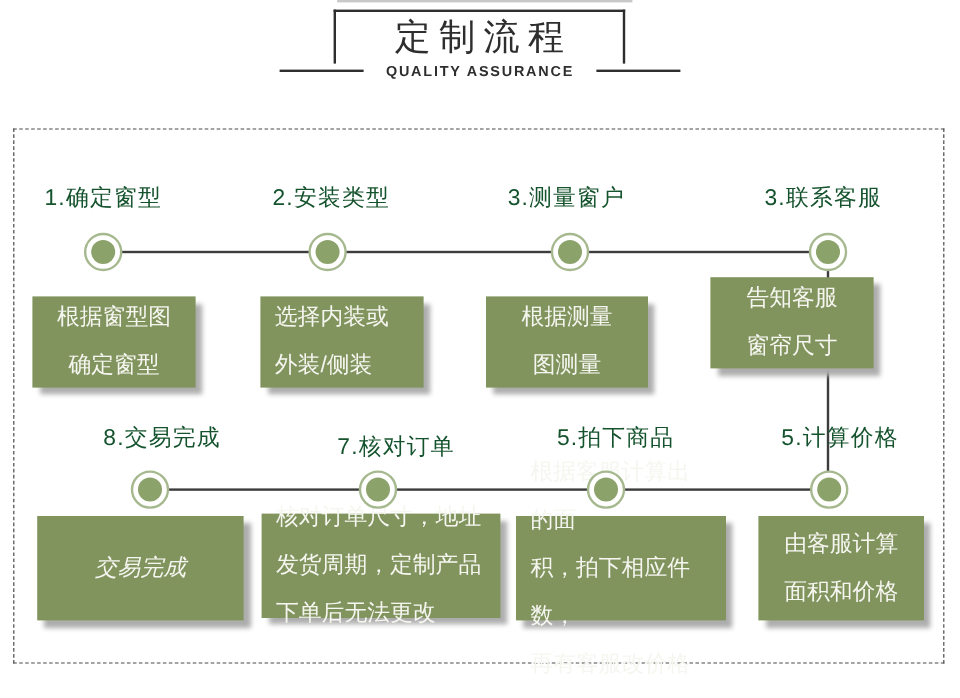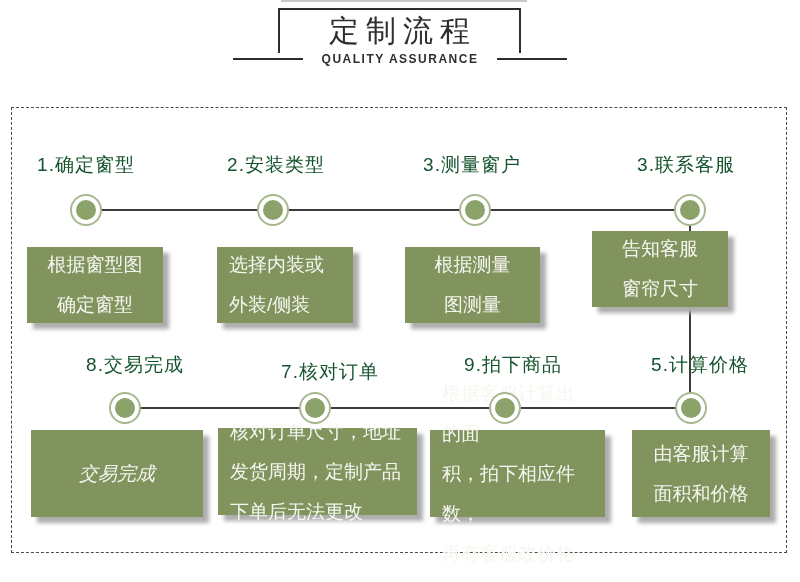--- a/index.html
+++ b/index.html
@@ -135,17 +135,17 @@
     </div>
   <div class="marker m8">
       <div class="dot"></div>
     </div>
 
   <div class="step-label l1">1.确定窗型</div>
   <div class="step-label l2">2.安装类型</div>
   <div class="step-label l3">3.测量窗户</div>
   <div class="step-label l4">3.联系客服</div>
   <div class="step-label l5">5.计算价格</div>
-  <div class="step-label l6">9.拍下商品</div>
+  <div class="step-label l6">5.拍下商品</div>
   <div class="step-label l7">7.核对订单</div>
   <div class="step-label l8">8.交易完成</div>
 
 </div>
 
 </body></html>

